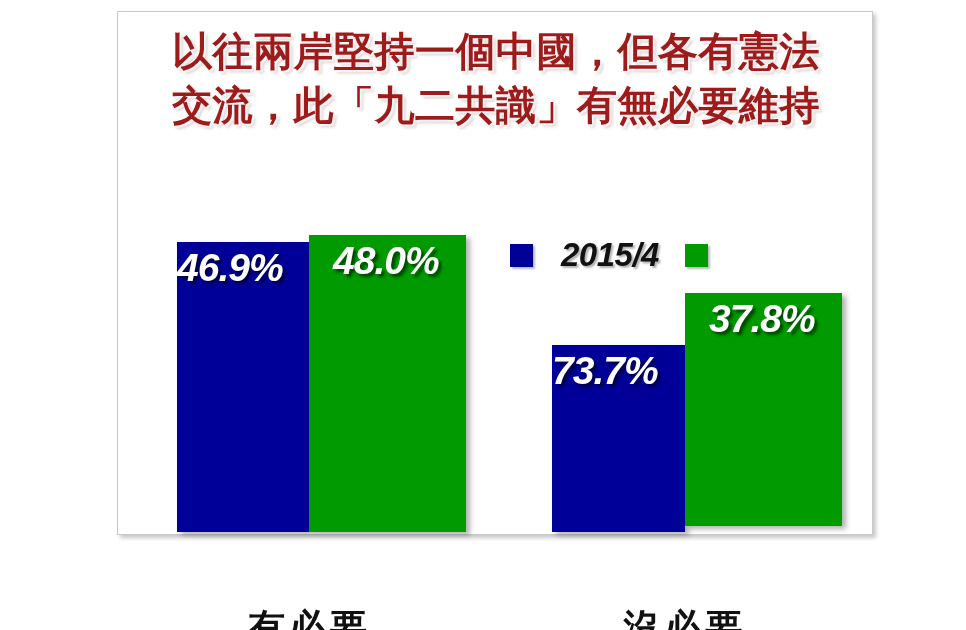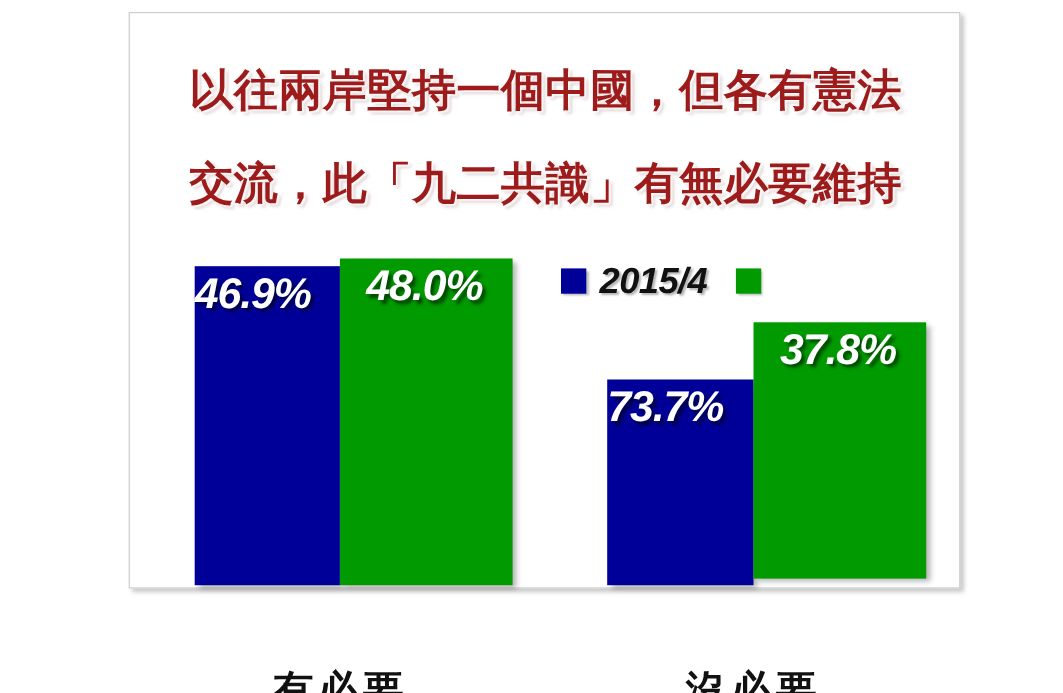--- a/index.html
+++ b/index.html
@@ -46,35 +46,35 @@
     color: #9E1B1B;
     font-family: "DejaVu Serif", "Liberation Serif", serif;
     font-weight: bold;
     font-size: 40px;
     line-height: 54px;
     letter-spacing: 0.5px;
     text-shadow: 2px 2px 2px rgba(255,255,255,0.95),
                  3px 3px 3px rgba(160,120,120,0.45);
     white-space: nowrap;
   }
-  #chart-title .tline { display: block; margin-top: 31px; }
+  #chart-title .tline { display: block; }
 
   
   #legend {
     position: absolute;
     left: 392px;
     top: 224px;
     display: flex;
     align-items: center;
     gap: 26px;
   }
   .legend-item {
     display: flex;
     align-items: center;
-    gap: 12px;
+    gap: 28px;
   }
   .legend-swatch {
     width: 23px;
     height: 23px;
     display: block;
     box-shadow: 2px 2px 2px rgba(0,0,0,0.28);
   }
   .legend-swatch.blue { background: #000099; }
   .legend-swatch.green { background: #019A01; }
   .legend-label {

